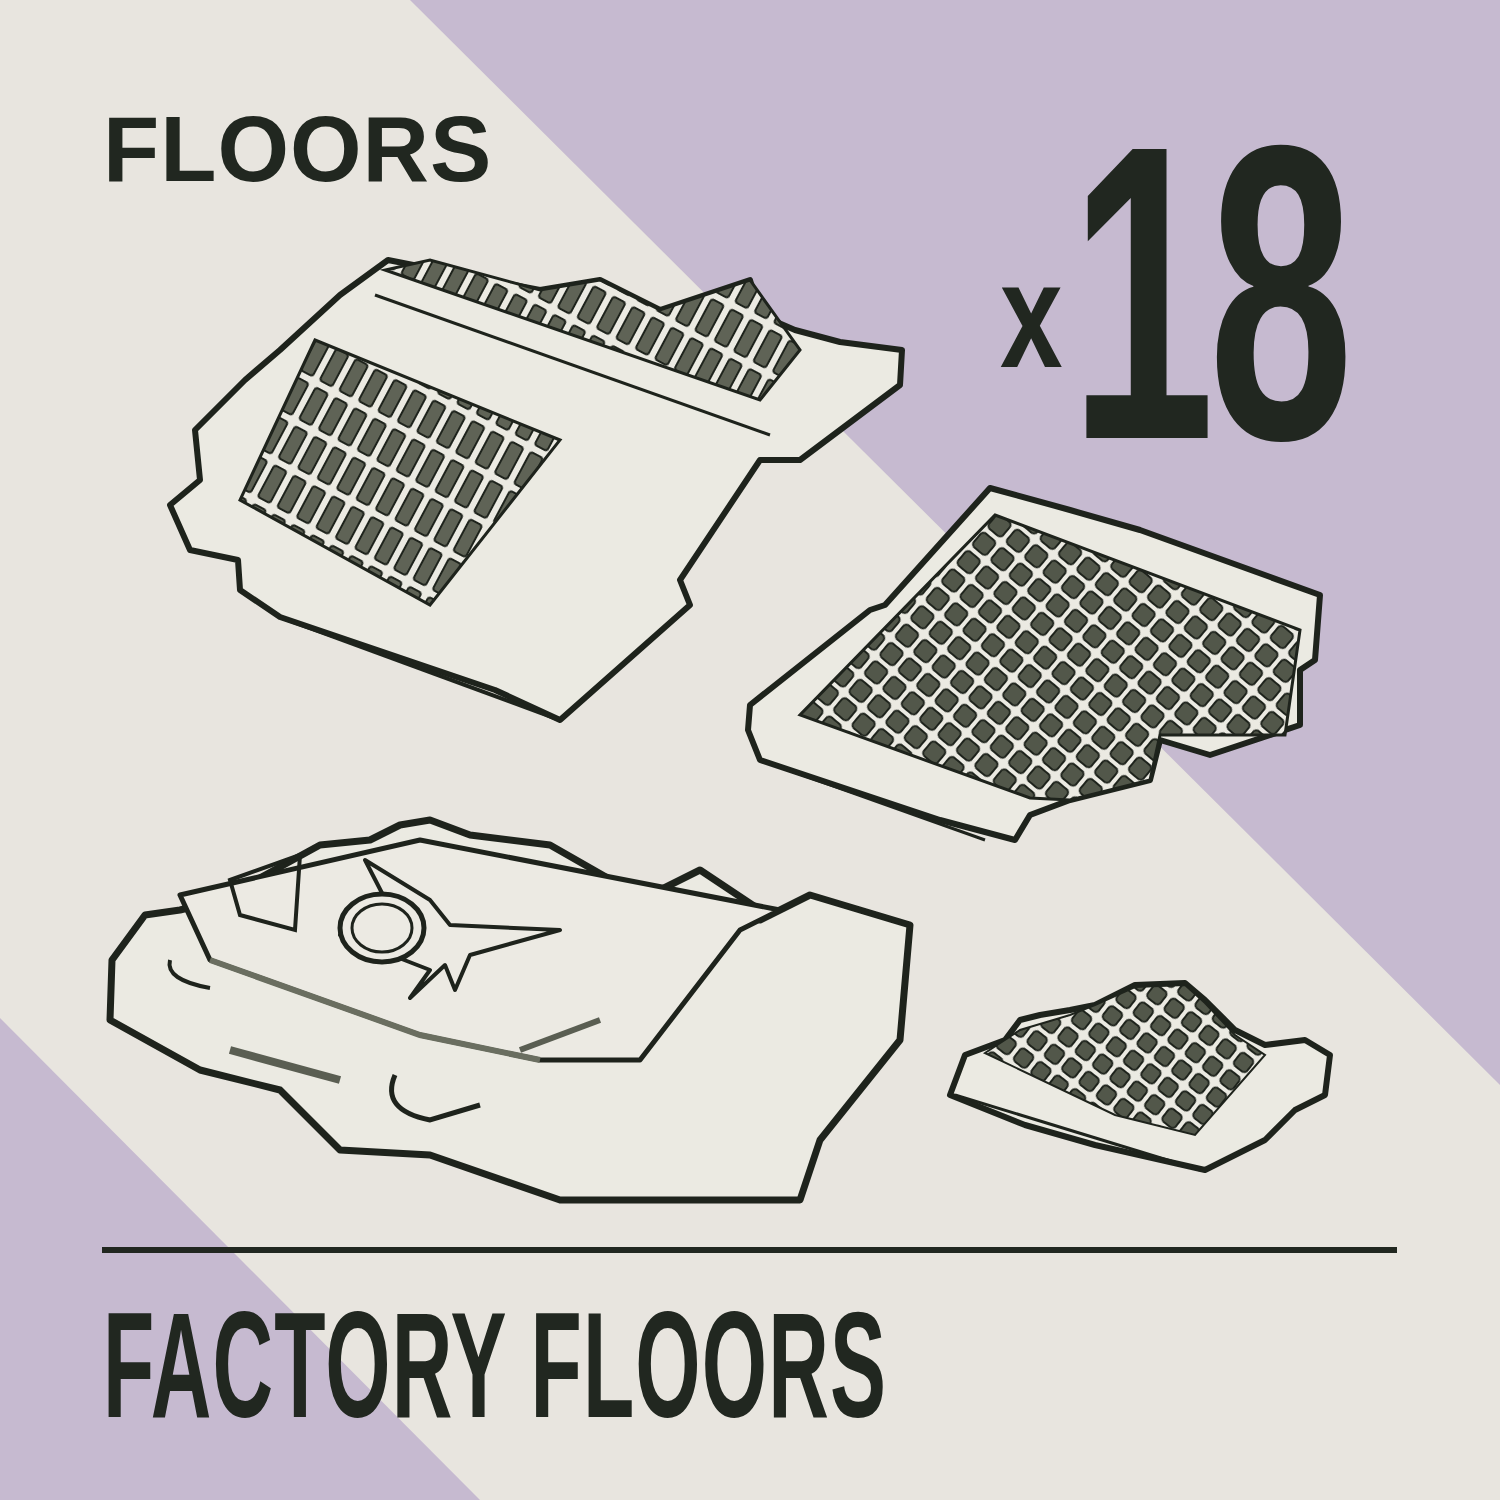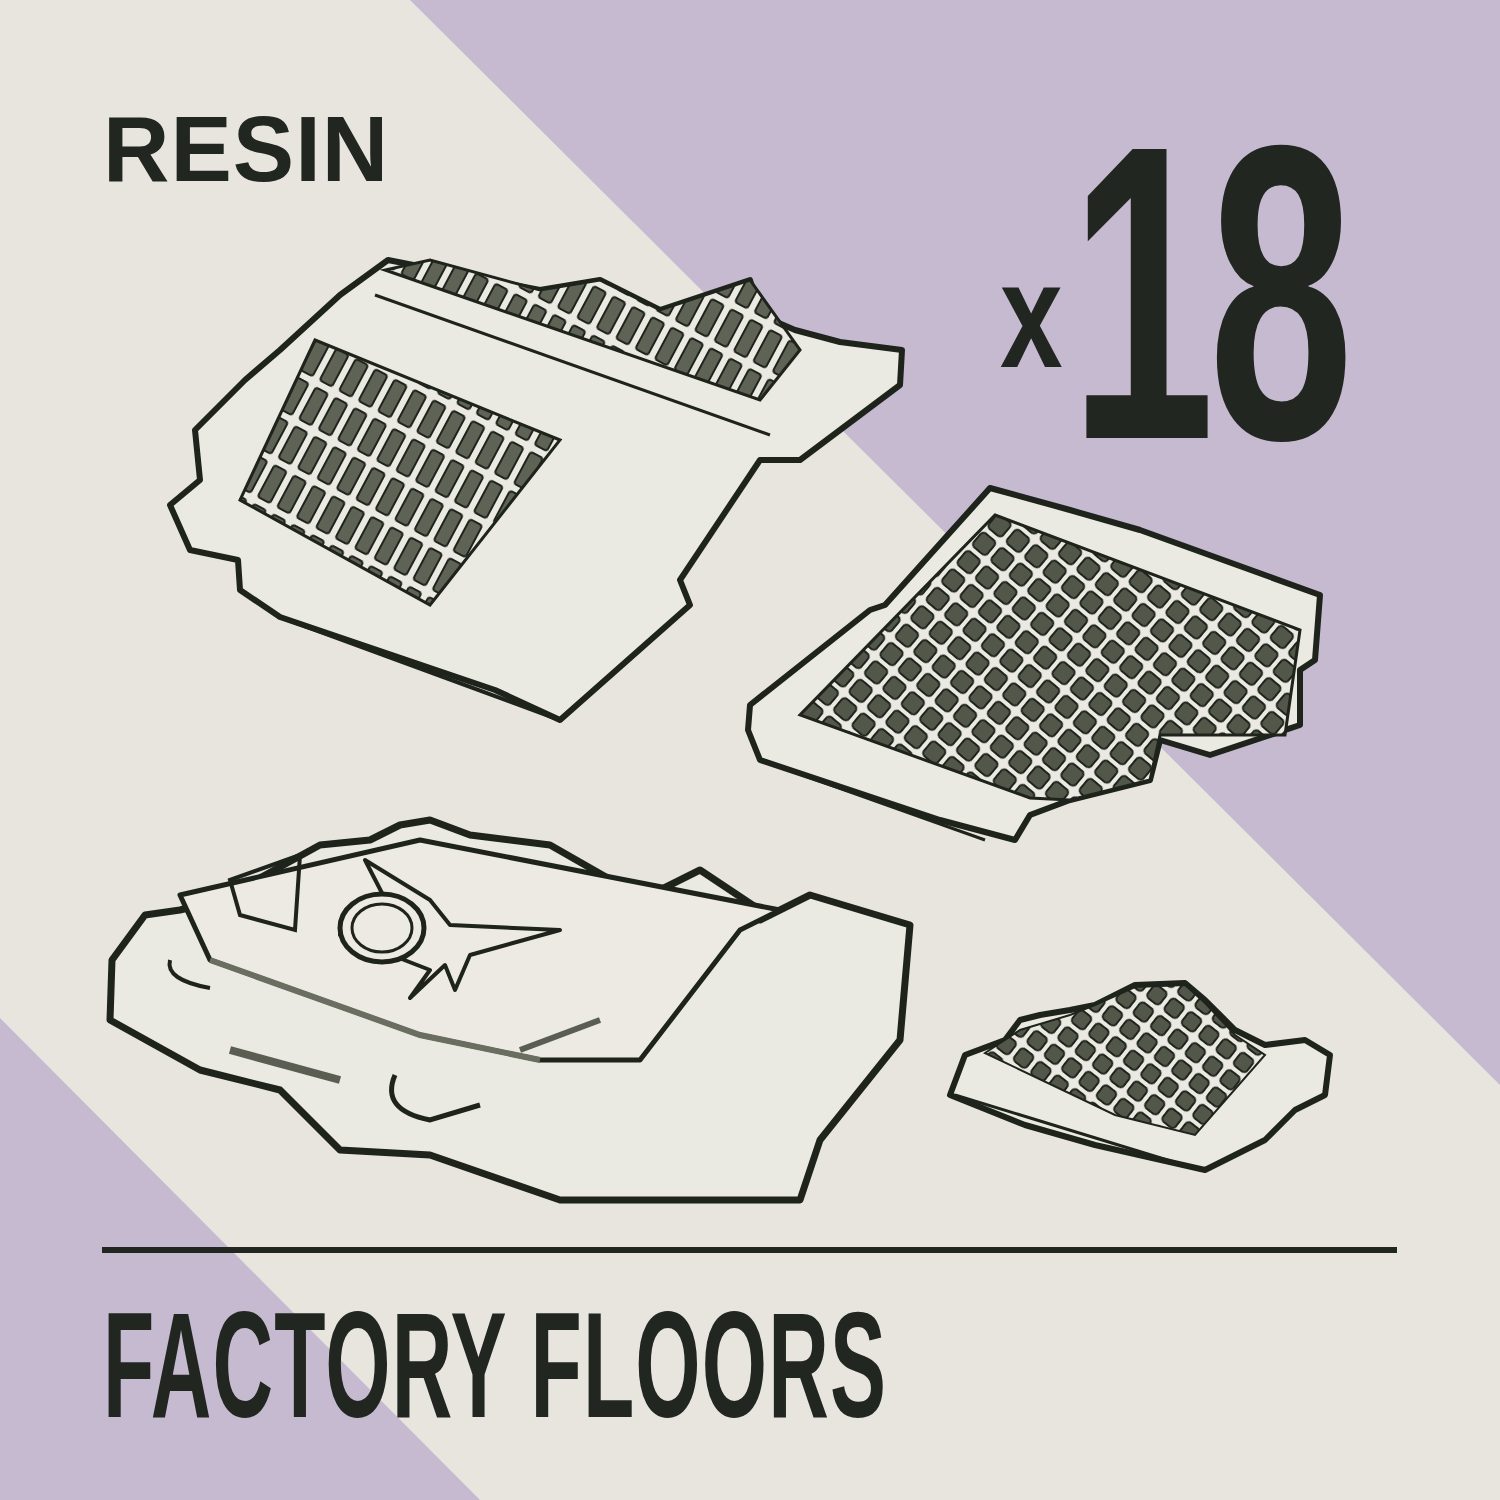--- a/index.html
+++ b/index.html
@@ -15,21 +15,21 @@
 </style>
 </head>
 <body>
 
 <svg class="bg" width="1500" height="1500" viewBox="0 0 1500 1500">
   <rect width="1500" height="1500" fill="#e8e5df"></rect>
   <polygon points="410,0 1500,0 1500,1085" fill="#c6bad0"></polygon>
   <polygon points="0,1018 480,1500 0,1500" fill="#c6bad0"></polygon>
 </svg>
 
-<div class="resin">RESIN</div>
+<div class="resin">FLOORS</div>
 
 <div class="qty">
   <span class="x">x</span>
   <span class="num">18</span>
 </div>
 
 <svg class="tile" style="left:160px;top:250px" width="760" height="480" viewBox="0 0 760 480">
   <defs>
     <pattern id="bars" width="22" height="44" patternUnits="userSpaceOnUse" patternTransform="rotate(28)">
       <rect width="22" height="44" fill="#ebeae2"></rect>

